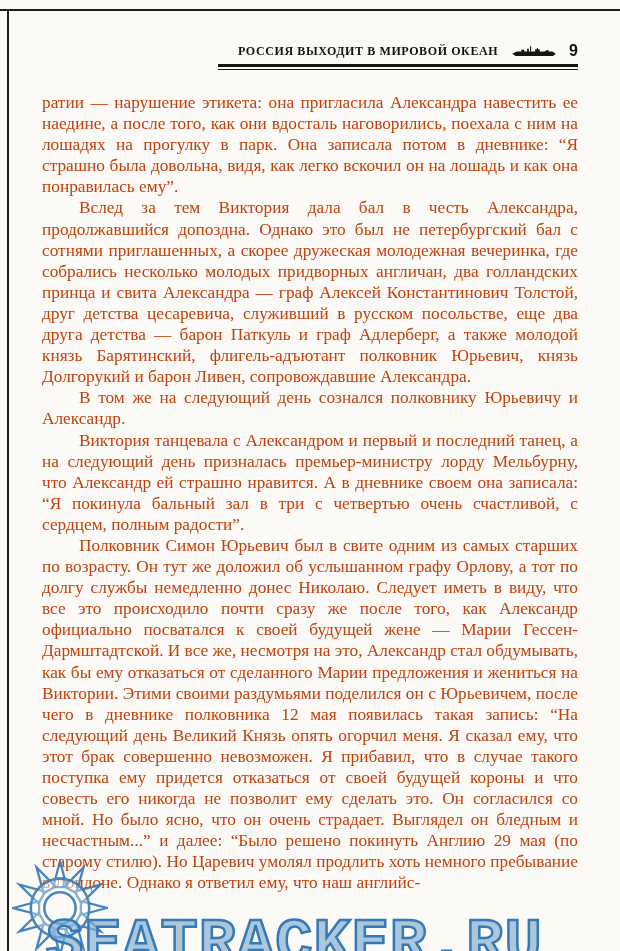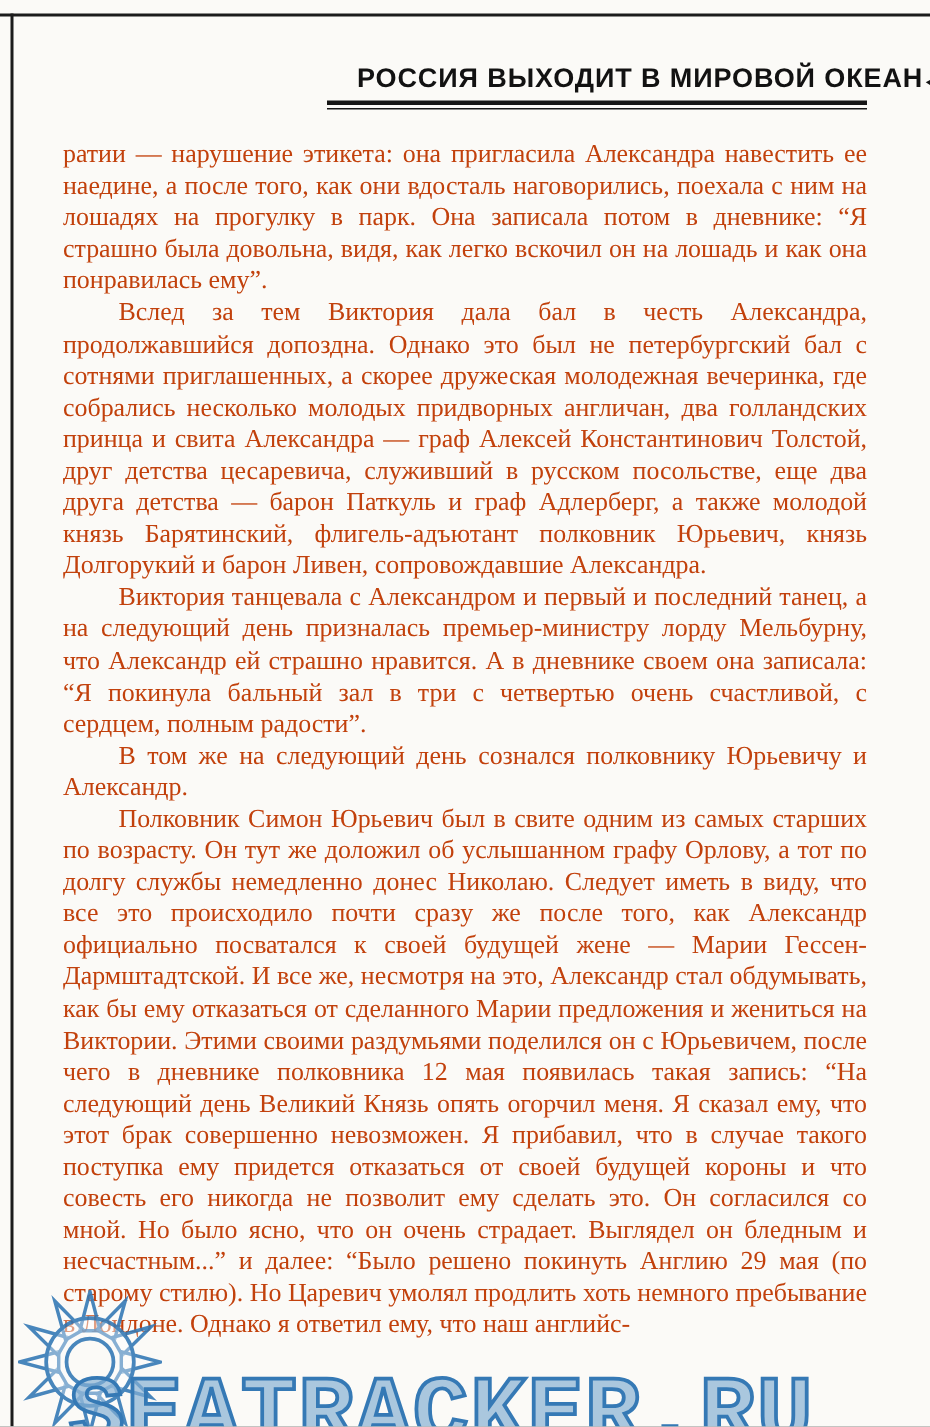--- a/index.html
+++ b/index.html
@@ -16,22 +16,22 @@
   .frame-left { position:absolute; top:9px; left:7px; bottom:0; width:2px; background:#1c1c1c; }
 
   .running-head {
     position:absolute; top:42px; right:42px; width:360px;
   }
   .running-head-row {
     display:flex; align-items:center; justify-content:space-between;
     padding-bottom:4px;
   }
   .running-head-title {
-    font-family:Liberation Sans, sans-serif;
-    font-weight:bold; font-size:18px; letter-spacing:0.6px;
+    font-family:Liberation Serif, serif;
+    font-weight:bold; font-size:12px; letter-spacing:0.6px;
     color:#121212; white-space:nowrap;padding-left:20px;
   }
   .ship { display:inline-flex; align-items:center; }
   .page-number {
     font-family:"Liberation Sans", sans-serif;
     font-weight:bold; font-size:16px; color:#121212;
   }
   .rule-thick { height:3px; background:#161616; }
   .rule-thin  { height:1px; background:#161616; margin-top:2px; }
 
@@ -78,22 +78,22 @@
       </span>
       <span class="page-number">9</span>
     </div>
     <div class="rule-thick"></div>
     <div class="rule-thin"></div>
   </header>
 
   <main class="body-text">
     <p class="no-indent">ратии — нарушение этикета: она пригласила Александра навестить ее наедине, а после того, как они вдосталь наговорились, поехала с ним на лошадях на прогулку в парк. Она записала потом в дневнике: “Я страшно была довольна, видя, как легко вскочил он на лошадь и как она понравилась ему”.</p>
     <p>Вслед за тем Виктория дала бал в честь Александра, продолжавшийся допоздна. Однако это был не петербургский бал с сотнями приглашенных, а скорее дружеская молодежная вечеринка, где собрались несколько молодых придворных англичан, два голландских принца и свита Александра — граф Алексей Константинович Толстой, друг детства цесаревича, служивший в русском посольстве, еще два друга детства — барон Паткуль и граф Адлерберг, а также молодой князь Барятинский, флигель-адъютант полковник Юрьевич, князь Долгорукий и барон Ливен, сопровождавшие Александра.</p>
+    <p>В том же на следующий день сознался полковнику Юрьевичу и Александр.</p>
     <p>Виктория танцевала с Александром и первый и последний танец, а на следующий день призналась премьер-министру лорду Мельбурну, что Александр ей страшно нравится. А в дневнике своем она записала: “Я покинула бальный зал в три с четвертью очень счастливой, с сердцем, полным радости”.</p>
-    <p>В том же на следующий день сознался полковнику Юрьевичу и Александр.</p>
     <p>Полковник Симон Юрьевич был в свите одним из самых старших по возрасту. Он тут же доложил об услышанном графу Орлову, а тот по долгу службы немедленно донес Николаю. Следует иметь в виду, что все это происходило почти сразу же после того, как Александр официально посватался к своей будущей жене — Марии Гессен-Дармштадтской. И все же, несмотря на это, Александр стал обдумывать, как бы ему отказаться от сделанного Марии предложения и жениться на Виктории. Этими своими раздумьями поделился он с Юрьевичем, после чего в дневнике полковника 12 мая появилась такая запись: “На следующий день Великий Князь опять огорчил меня. Я сказал ему, что этот брак совершенно невозможен. Я прибавил, что в случае такого поступка ему придется отказаться от своей будущей короны и что совесть его никогда не позволит ему сделать это. Он согласился со мной. Но было ясно, что он очень страдает. Выглядел он бледным и несчастным...” и далее: “Было решено покинуть Англию 29 мая (по старому стилю). Но Царевич умолял продлить хоть немного пребывание в Лондоне. Однако я ответил ему, что наш английс-</p>
   </main>
 
   <div class="watermark-logo">
     <svg width="96" height="96" viewBox="0 0 92 92" aria-hidden="true">
       <defs>
         <polygon id="spike" points="46,1 52.5,26 39.5,26" fill="rgba(255,255,255,0.30)" stroke="#3579b5" stroke-width="2.2"></polygon>
       </defs>
       <g opacity="0.9">
         <use href="#spike"></use>

